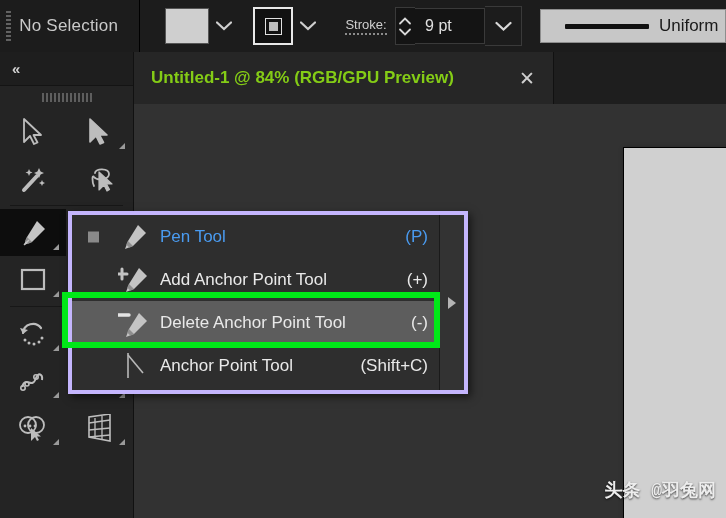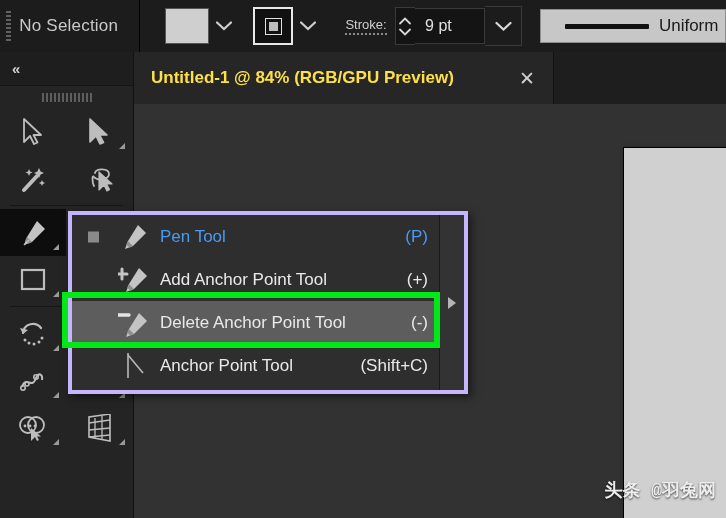--- a/index.html
+++ b/index.html
@@ -81,21 +81,21 @@
   .tabstrip{
     position:absolute;left:133px;top:52px;right:0;height:52px;
     background:#1e1e1e;border-bottom:1px solid #000;
   }
   .doctab{
     position:absolute;left:0;top:0;height:52px;width:420px;
     background:#262626;display:flex;align-items:center;
     border-right:1px solid #111;
   }
   .doctab .title{
-    color:#fde047;font-size:17px;font-weight:bold;margin-left:18px;white-space:nowrap;
+    color:#84cc16;font-size:17px;font-weight:bold;margin-left:18px;white-space:nowrap;
   }
   .doctab .closex{
     position:absolute;right:18px;top:50%;transform:translateY(-50%);
     color:#cfcfcf;font-size:19px;line-height:1;
   }
 
   
   .toolpanel{
     position:absolute;left:0;top:52px;width:133px;bottom:0;background:#242424;
     border-right:1px solid #111;

